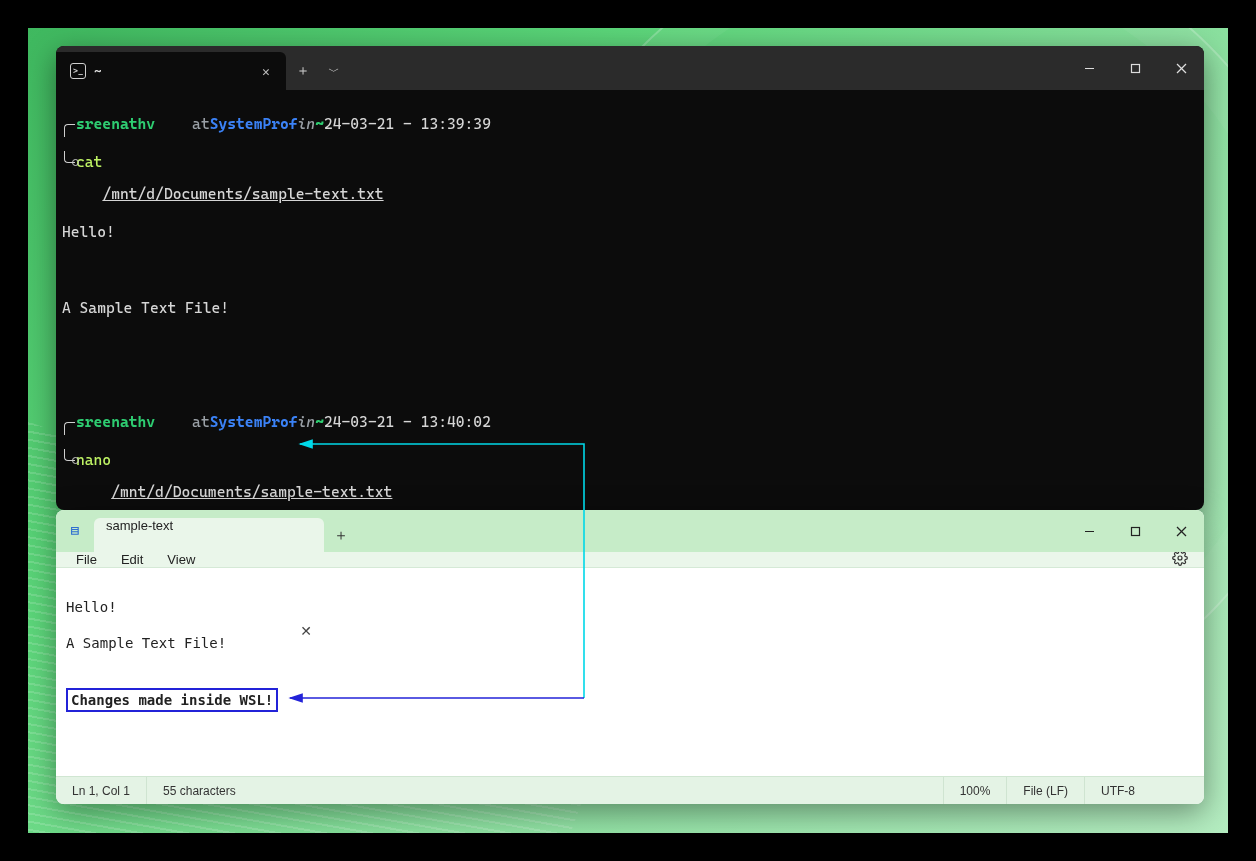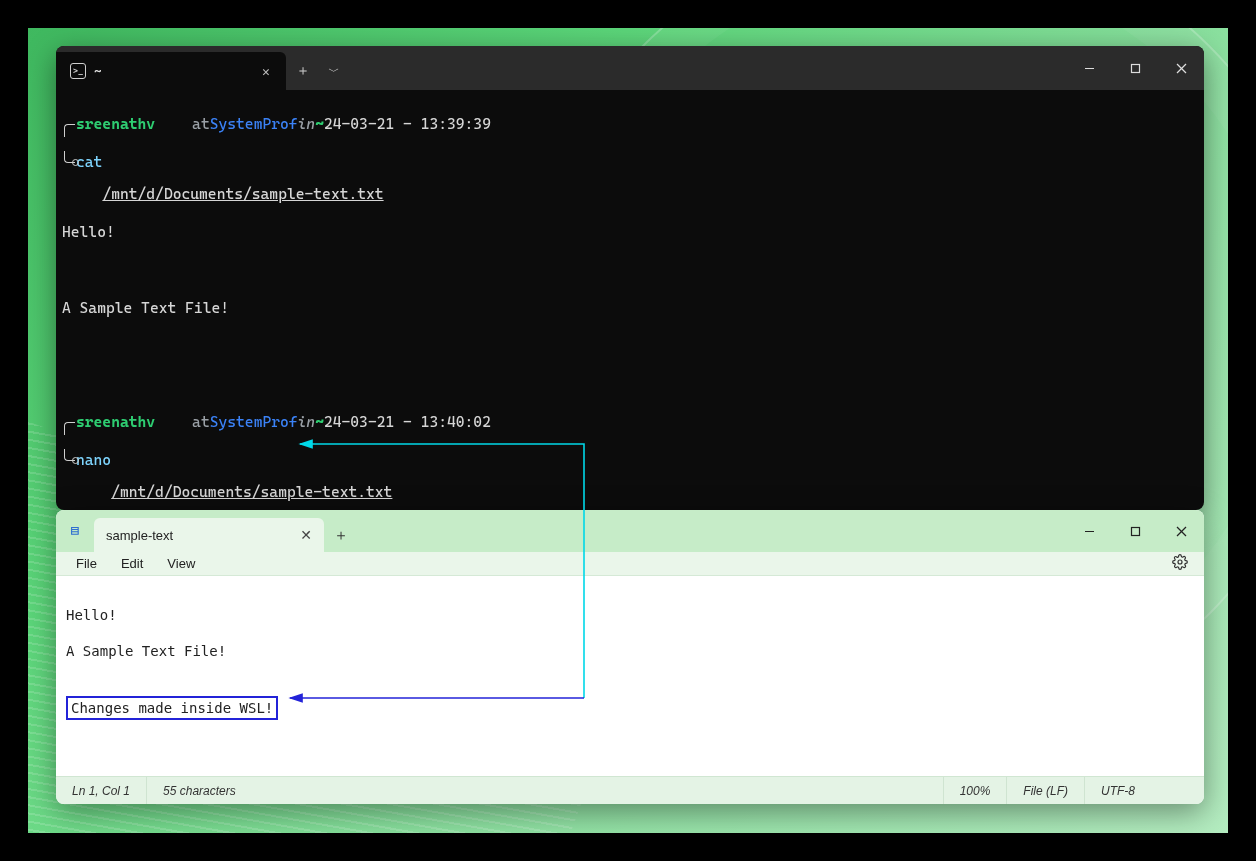--- a/index.html
+++ b/index.html
@@ -123,25 +123,25 @@
   .prompt-bracket-bot::after {
     content: '';
     position: absolute;
     left: 10px; top: 6px;
     width: 5px; height: 5px;
     border: 1.5px solid #cfcfcf;
     border-radius: 50%;
   }
   .c-user { color: #2ecc71; font-weight: bold;}
   .c-at   { color: #9aa0a6; margin-left: 37px; }
-  .c-host { color: #3b82f6; font-weight: normal;}
+  .c-host { color: #3b82f6; font-weight: bold;}
   .c-in   { color: #9aa0a6; font-style: italic; }
   .c-tilde{ color: #2ecc71; font-weight: bold;}
   .c-time { color: #d6d6d6; }
-  .c-cmd  { color: #7dd3fc; }
+  .c-cmd  { color: #bef264; }
   .c-path { color: #d6d6d6; text-decoration: underline; margin-top: 32px; }
   .blank { height: 19px; }
   
   .notepad-window {
     position: absolute;
     left: 56px; top: 510px; width: 1148px; height: 294px;
     background: #fff;
     border-radius: 8px;
     overflow: hidden;
     box-shadow: 0 8px 30px rgba(0,0,0,0.4);
@@ -156,70 +156,72 @@
   .np-appicon {
     width: 38px; display: flex; justify-content: center; align-items: center;
     height: 100%;
     color: #2f6fd1; font-size: 15px;
   }
   .np-tab {
     background: #eaf6ea;
     border-top-left-radius: 6px;
     border-top-right-radius: 6px;
     height: 34px; padding: 0 12px;
-    display: flex; align-items: center; gap: 90px;
+    display: flex; gap: 90px;
     color: #222; font: 13px 'Segoe UI', sans-serif;
     min-width: 230px;
     margin-bottom: 0;
     position: relative;
+    flex-direction: column;
   }
   .np-tab .np-close { margin-left: auto; color: #444; cursor: pointer; font-size: 14px;}
   .np-newtab {
     width: 34px; height: 34px; display: flex; align-items:center; justify-content:center;
     color: #333; cursor: pointer; font-size: 15px;
   }
   .np-winctrls { position: absolute; right: 0; top: 0; height: 100%; display: flex; }
   .np-winctrls > div {
     width: 46px; display: flex; align-items: center; justify-content: center;
     color: #222; cursor: pointer;
   }
   .np-winctrls svg { width: 11px; height: 11px; stroke: #222; fill: none; stroke-width: 1.2; }
   .np-menubar {
-    height: 24px; background: #eaf6ea;
+    height: 16px; background: #eaf6ea;
     display: flex; align-items: center;
     padding: 4px 8px;
     font: 13px 'Segoe UI', sans-serif;
     color: #222;
     border-bottom: 1px solid #d5e9d6;
   }
   .np-menubar .menu-item { padding: 6px 12px; cursor: pointer; }
   .np-menubar .np-gear { margin-left: auto; padding: 6px 8px; cursor: pointer; }
   .np-body {
     padding: 12px 10px;
     font: 14px 'Consolas', monospace;
     color: #222;
     line-height: 18px;
     white-space: pre;
     position: relative;
   }
   .np-highlight {
     border: 2px solid #2323d8;
     padding: 1px 3px;
     display: inline-block;
+    font-weight: bold;
   }
   .np-statusbar {
     position: absolute;
     left:0; right:0; bottom:0; height: 28px;
     background: #e4f3e5;
     border-top: 1px solid #d0e6d2;
     display: flex; align-items: center;
     font: 12px 'Segoe UI', sans-serif;
     color: #333;
   }
-  .np-statusbar .sb-cell { padding: 0 16px; border-left: 1px solid #cfe4d1; height: 100%; display:flex; align-items:center;font-style:italic;}
+  .np-statusbar .sb-cell { padding: 0 16px; border-left: 1px solid #cfe4d1; height: 100%; display:flex; align-items:center;}
   .np-statusbar .sb-cell:first-child { border-left:none; }
   .np-statusbar .sb-spacer { flex: 1; }
   
   .annotation-svg {
     position: absolute;
     left: 0; top: 0; width: 1256px; height: 861px;
     pointer-events: none;
   }
 </style>
 </head>

